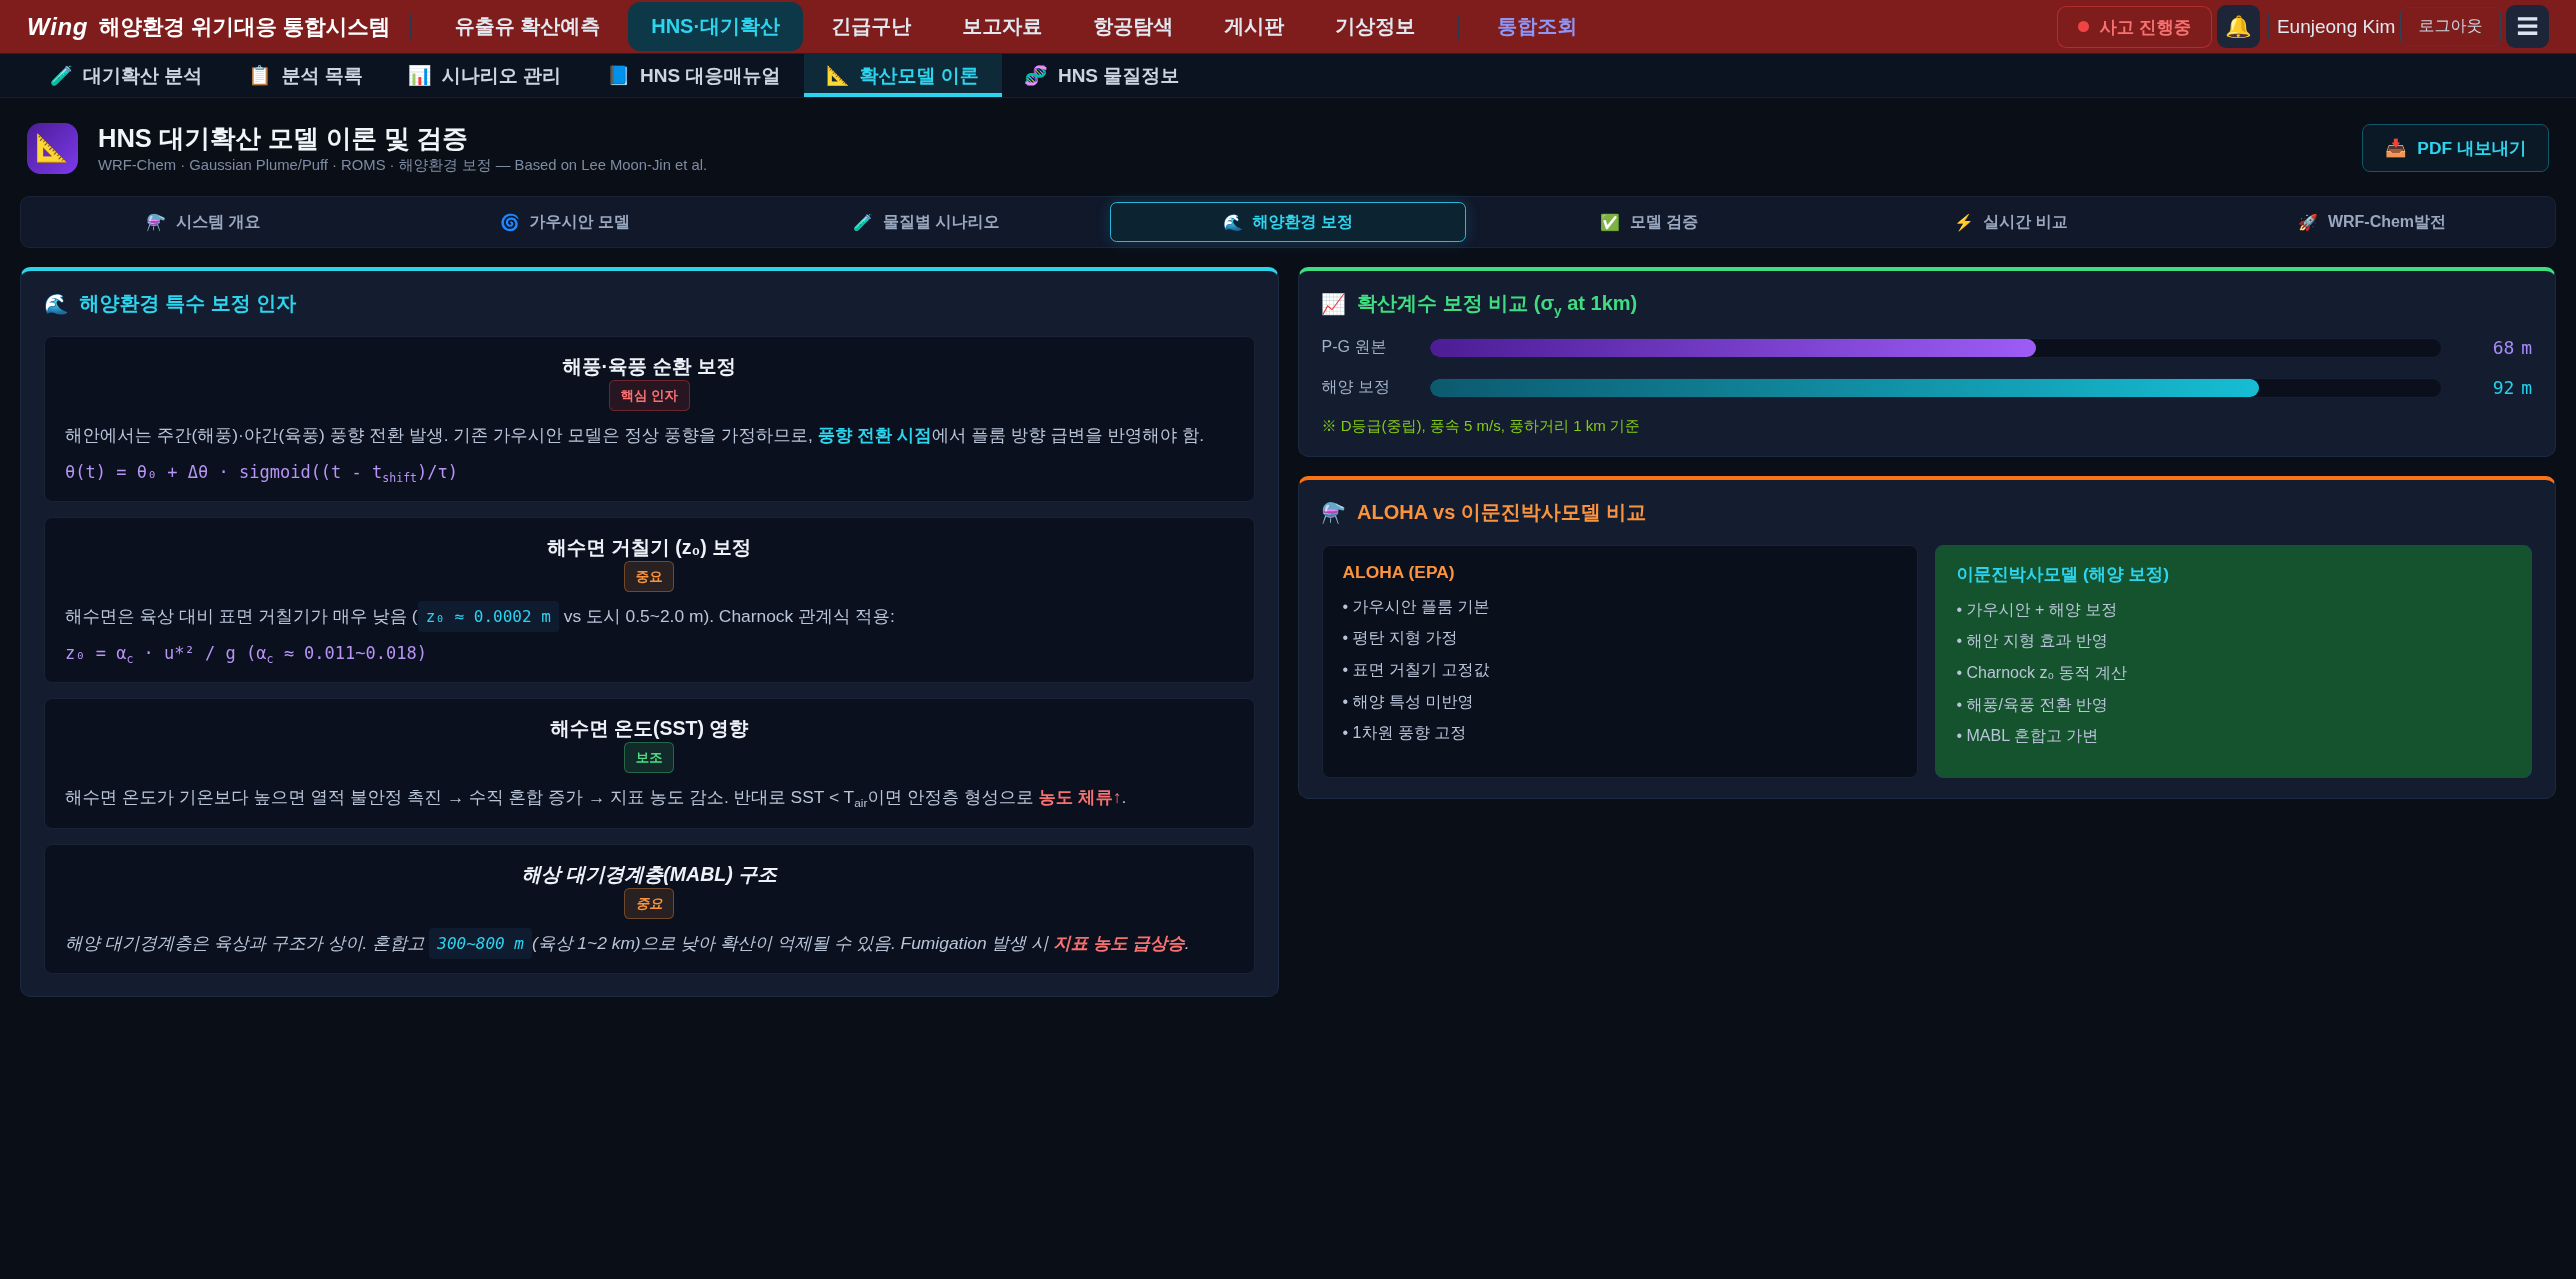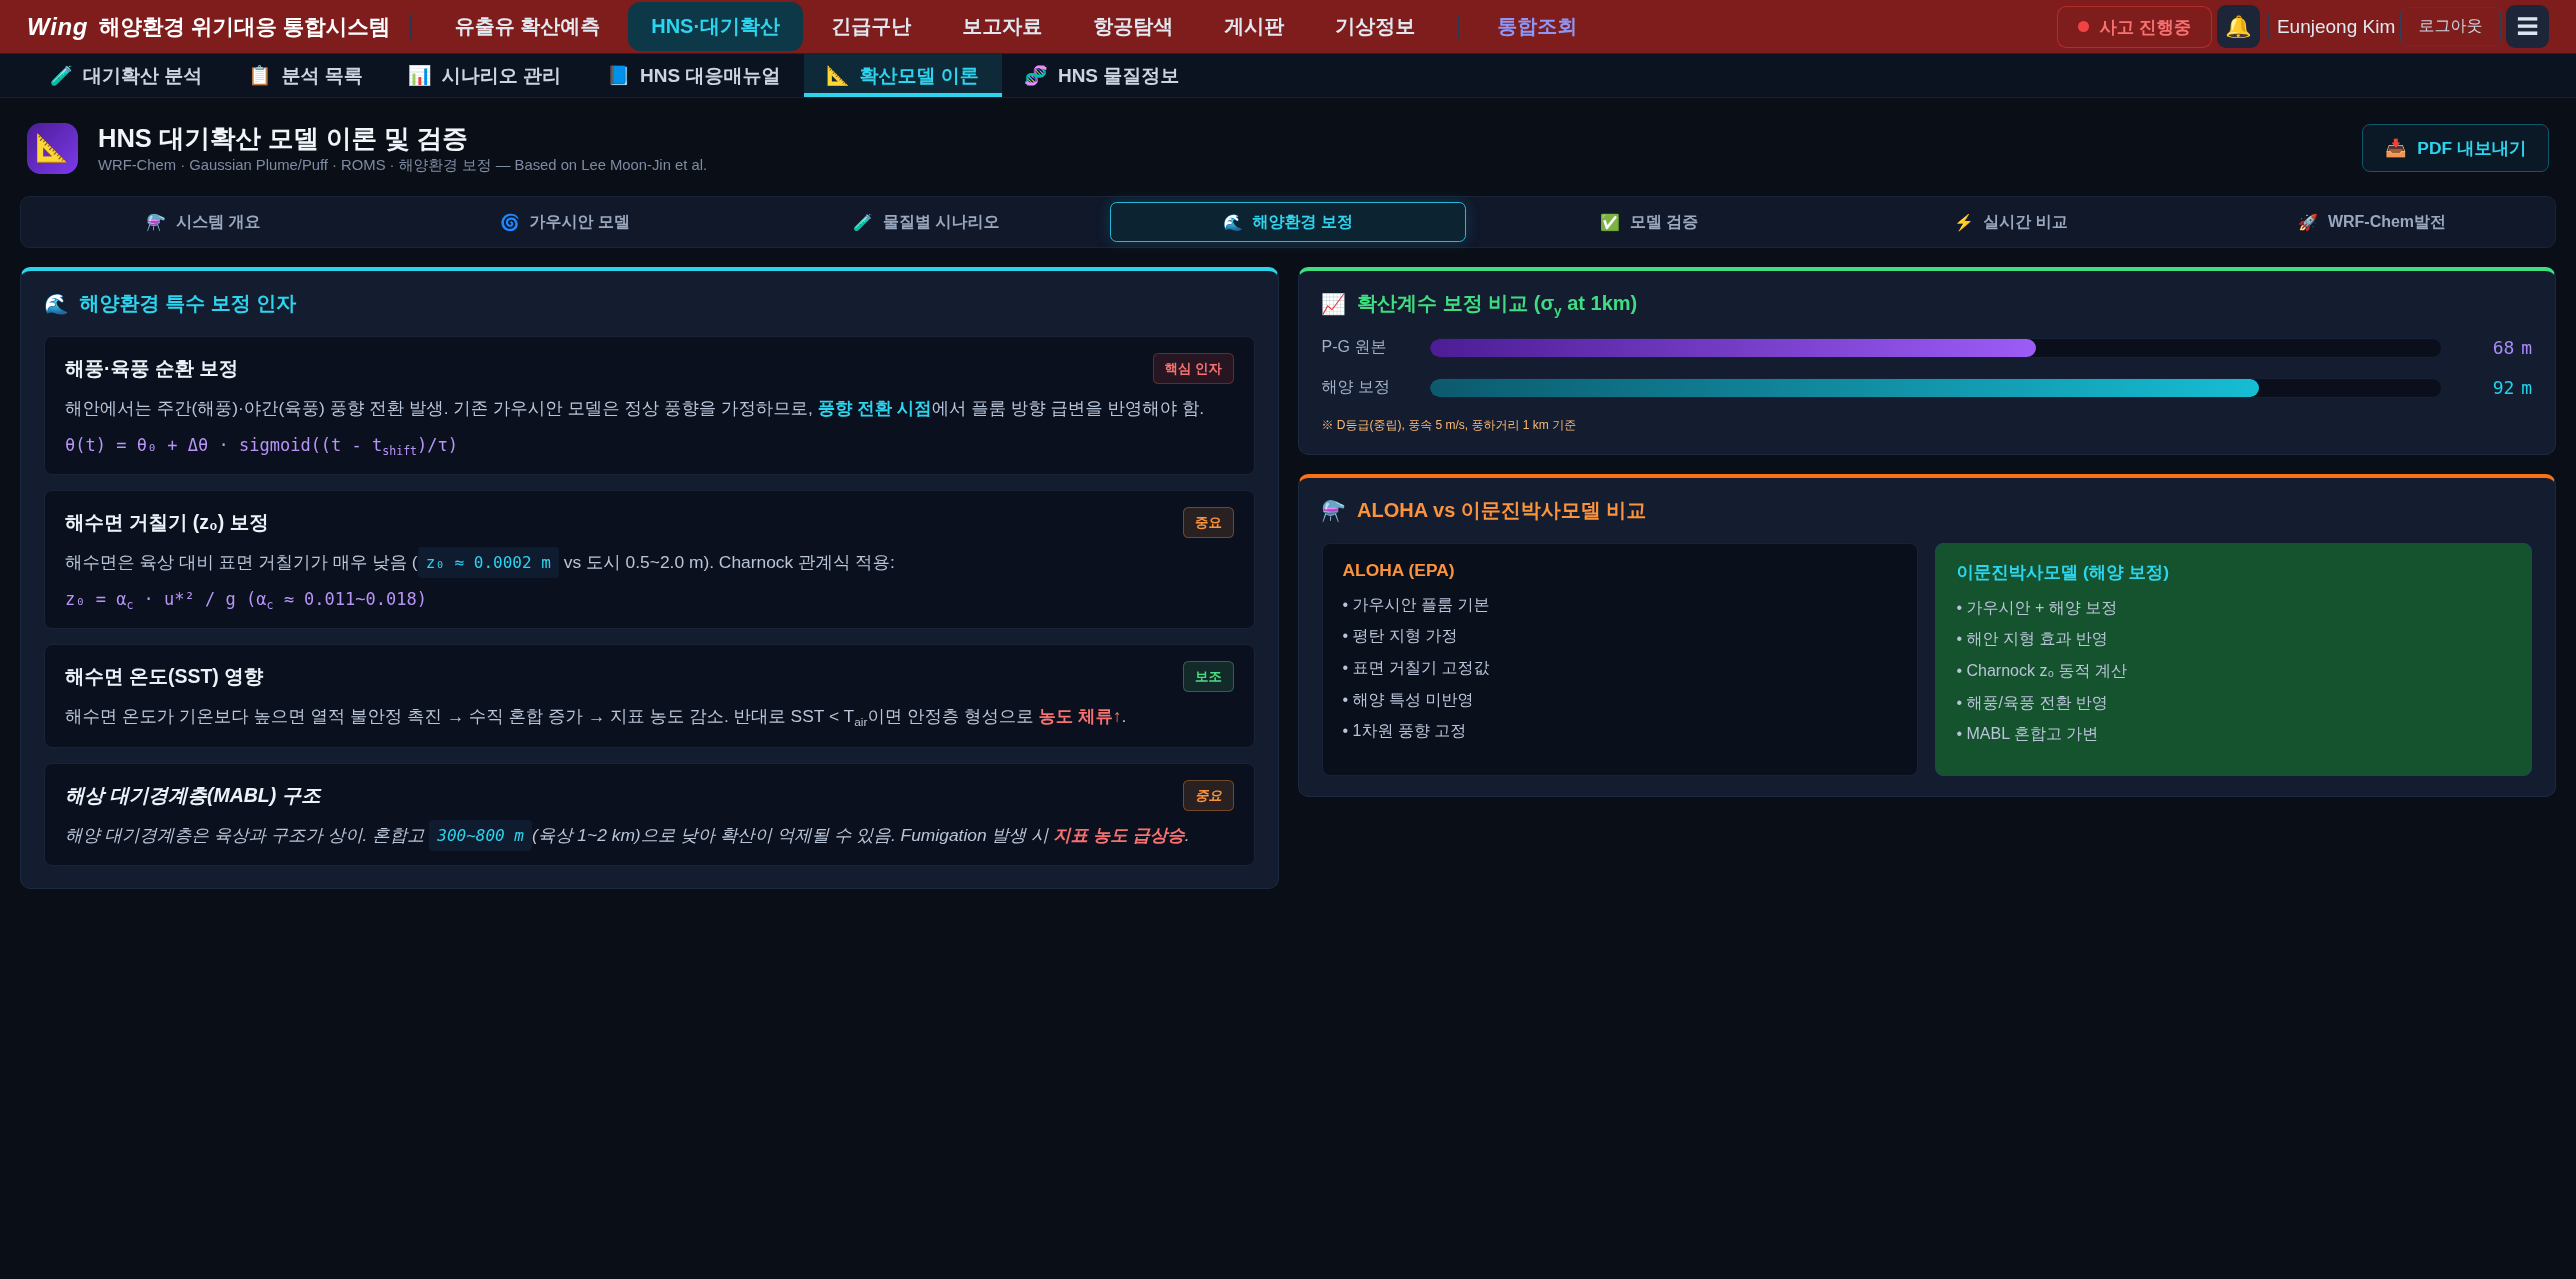--- a/index.html
+++ b/index.html
@@ -65,21 +65,21 @@
   .panel.cyan   { border-top:4px solid #2bd4e8; }
   .panel.green  { border-top:4px solid #3fdc82; }
   .panel.orange { border-top:4px solid #f97316; }
   .panel-title { font-size:20px; font-weight:700; display:flex; align-items:center; gap:10.7px; margin-bottom:19px; }
   .panel-title .ico { font-size:20px; }
   .pt-cyan { color:#2dd4ee; } .pt-green { color:#3fdc82; } .pt-orange { color:#fb923c; }
 
   
   .mcard { background:#0a101d; border:1.3px solid #1a2336; border-radius:8px; padding:16px 20px; margin-bottom:14.8px; }
   .mcard:last-child { margin-bottom:2.7px;font-style:italic; }
-  .mcard-head { display:flex; align-items:center; justify-content:space-between; margin-bottom:10.7px; }
+  .mcard-head { display:flex; align-items:center; justify-content:space-between; margin-bottom:10.7px;flex-direction:column; }
   .mcard-title { font-size:19.5px; font-weight:700; color:#edf2f9; }
   .badge { font-size:13.4px; font-weight:700; padding:5.4px 10.7px; border-radius:5.4px; white-space:nowrap; }
   .badge-critical  { color:#f87171; background:rgba(239,68,68,.13);  border:0.7px solid rgba(239,68,68,.35); }
   .badge-important { color:#fb923c; background:rgba(251,146,60,.13); border:0.7px solid rgba(251,146,60,.35); }
   .badge-aux       { color:#4ade80; background:rgba(74,222,128,.13); border:0.7px solid rgba(74,222,128,.35); }
   .mcard-desc { font-size:17.4px; color:#b9c5d8; line-height:1.55; }
   .hl-cyan { color:#2dd4ee; font-weight:700; }
   .hl-red  { color:#f87171; font-weight:700; }
   .code { font-family:"DejaVu Sans Mono", monospace; color:#2dd4ee; background:#0f1c30;
     padding:6px 8px; border-radius:4px; font-size:16px; }
@@ -90,21 +90,21 @@
   
   .bar-row { display:flex; align-items:center; gap:16px; margin-bottom:19px; }
   .bar-label { width:91px; flex:none; font-size:16px; color:#9fb0c8; white-space:nowrap;}
   .bar-track { flex:1; height:20px; background:#0a0f1b; border:0.7px solid #162036; border-radius:10px; overflow:hidden; }
   .bar-fill { height:100%; border-radius:10px; }
   .fill-purple { background:linear-gradient(90deg,#4c1d95,#9d5cf6); }
   .fill-teal   { background:linear-gradient(90deg,#0c5a6e,#16bdd3); }
   .fill-orange { background:linear-gradient(90deg,#8a3c0f,#f07f1f); }
   .bar-value { width:74px; flex:none; text-align:right; font-family:"DejaVu Sans Mono", monospace; font-size:18px; white-space:nowrap;}
   .bar-value .unit { margin-left:6.7px; }
-  .chart-note { font-size:12px; color:#fdba74; margin-top:1px; }
+  .chart-note { font-size:15px; color:#84cc16; margin-top:1px; }
 
   
   .cmp-grid { display:grid; grid-template-columns:1fr 1fr; gap:17.4px; }
   .cmp-card { border-radius:8px; padding:16px 20px 19px; }
   .cmp-aloha { background:#0a0f1c; border:1.3px solid #1a2336; }
   .cmp-lee   { background:#14532d; border:1.3px solid #23406a; }
   .cmp-title { font-size:17.4px; font-weight:700; margin-bottom:13.4px; }
   .cmp-aloha .cmp-title { color:#fb923c; }
   .cmp-lee   .cmp-title { color:#2dd4ee; }
   .cmp-item { font-size:16px; color:#b9c5d8; margin:10.7px 0; }

